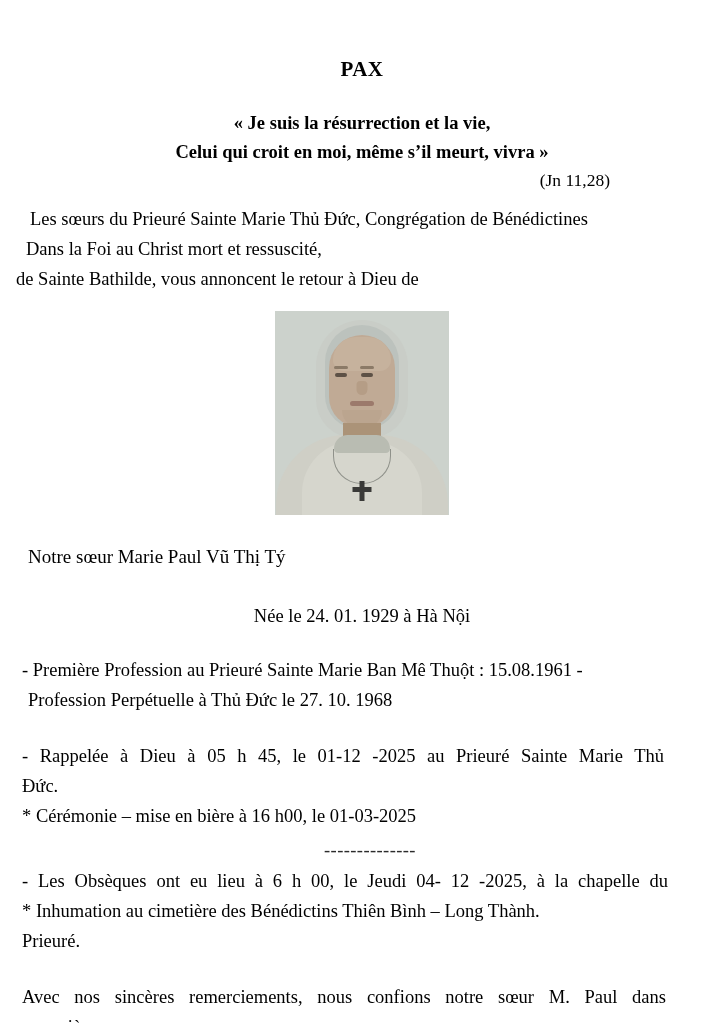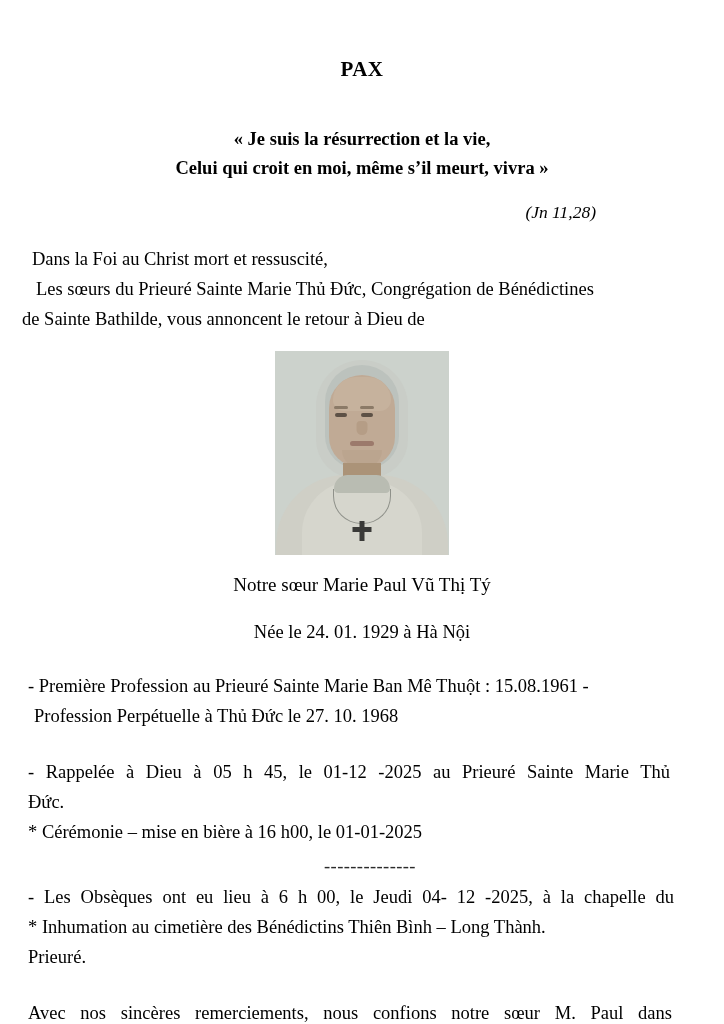--- a/index.html
+++ b/index.html
@@ -16,52 +16,51 @@
     font-family: "Liberation Serif", "DejaVu Serif", serif;
     color: #000000;
     -webkit-font-smoothing: antialiased;
   }
 
   .page {
     position: relative;
     width: 724px;
     height: 846px;
     box-sizing: border-box;
-    padding: 0 22px;
+    padding: 0 16px;
   }
 
   
   .pax-title {
     text-align: center;
     font-weight: bold;
     font-size: 21px;
     letter-spacing: 0.5px;
     margin: 0;
     padding-top: 58px;
     line-height: 1.1;
   }
 
   .scripture {
     text-align: center;
     font-weight: bold;
     font-size: 18.5px;
     line-height: 1.55;
-    margin: 16px;
+    margin: 0;
     padding-top: 28px;
   }
   .scripture .line {
     display: block;
     white-space: nowrap;
   }
 
   .attribution {
     text-align: right;
-    font-style: italic;
     font-size: 17.5px;
-    margin: 8px;
+    margin: 0;
     padding-top: 4px;
     padding-right: 98px;
   }
 
   
   .intro {
     margin: 0;
     padding-top: 14px;
     font-size: 18.5px;
     line-height: 1.62;
@@ -248,23 +247,22 @@
     left: 50%;
     top: 176px;
     transform: translateX(-50%);
     width: 19px;
     height: 5px;
     background: #3a3a38;
   }
 
   
   .name-line {
-    text-align: center;
     font-size: 19px;
-    margin: 0;
+    margin: 12px;
     padding-top: 18px;
     line-height: 1.3;
   }
   .birth-line {
     text-align: center;
     font-size: 18.5px;
     margin: 0;
     padding-top: 22px;
     line-height: 1.3;
   }
@@ -336,22 +334,22 @@
 
   <h1 class="pax-title">PAX</h1>
 
   <div class="scripture">
     <span class="line">« Je suis la résurrection et la vie,</span>
     <span class="line">Celui qui croit en moi, même s’il meurt, vivra »</span>
   </div>
   <div class="attribution">(Jn 11,28)</div>
 
   <div class="intro">
+    <span class="line i2">Les sœurs du Prieuré Sainte Marie Thủ Đức, Congrégation de Bénédictines</span>
     <span class="line i1">Dans la Foi au Christ mort et ressuscité,</span>
-    <span class="line i2">Les sœurs du Prieuré Sainte Marie Thủ Đức, Congrégation de Bénédictines</span>
     <span class="line i3">de Sainte Bathilde, vous annoncent le retour à Dieu de</span>
   </div>
 
   <div class="portrait-wrap">
     <div class="portrait">
       <div class="pt-habit"></div>
       <div class="pt-habit2"></div>
       <div class="pt-veil"></div>
       <div class="pt-veil-inner"></div>
       <div class="pt-face"></div>
@@ -375,21 +373,21 @@
   <div class="birth-line">Née le 24. 01. 1929 à Hà Nội</div>
 
   <div class="body-block block-profession">
     <span class="line p1">- Première Profession au Prieuré Sainte Marie Ban Mê Thuột : 15.08.1961 -</span>
     <span class="line p2">Profession Perpétuelle à Thủ Đức le 27. 10. 1968</span>
   </div>
 
   <div class="body-block block-recall">
     <span class="line justified">-  Rappelée à Dieu à 05 h 45, le 01-12 -2025 au Prieuré Sainte Marie Thủ</span>
     <span class="line r2">Đức.</span>
-    <span class="line r3">*    Cérémonie – mise en bière à 16 h00, le 01-01-2025</span>
+    <span class="line r3">*    Cérémonie – mise en bière à 16 h00, le 01-03-2025</span>
   </div>
 
   <div class="divider">--------------</div>
 
   <div class="body-block block-funeral">
     <span class="line f1">-  Les Obsèques ont eu lieu à 6 h 00, le Jeudi 04- 12 -2025, à la chapelle du</span>
     <span class="line f3">*  Inhumation au cimetière des Bénédictins Thiên Bình – Long Thành.</span>
     <span class="line f2">Prieuré.</span>
   </div>
 

